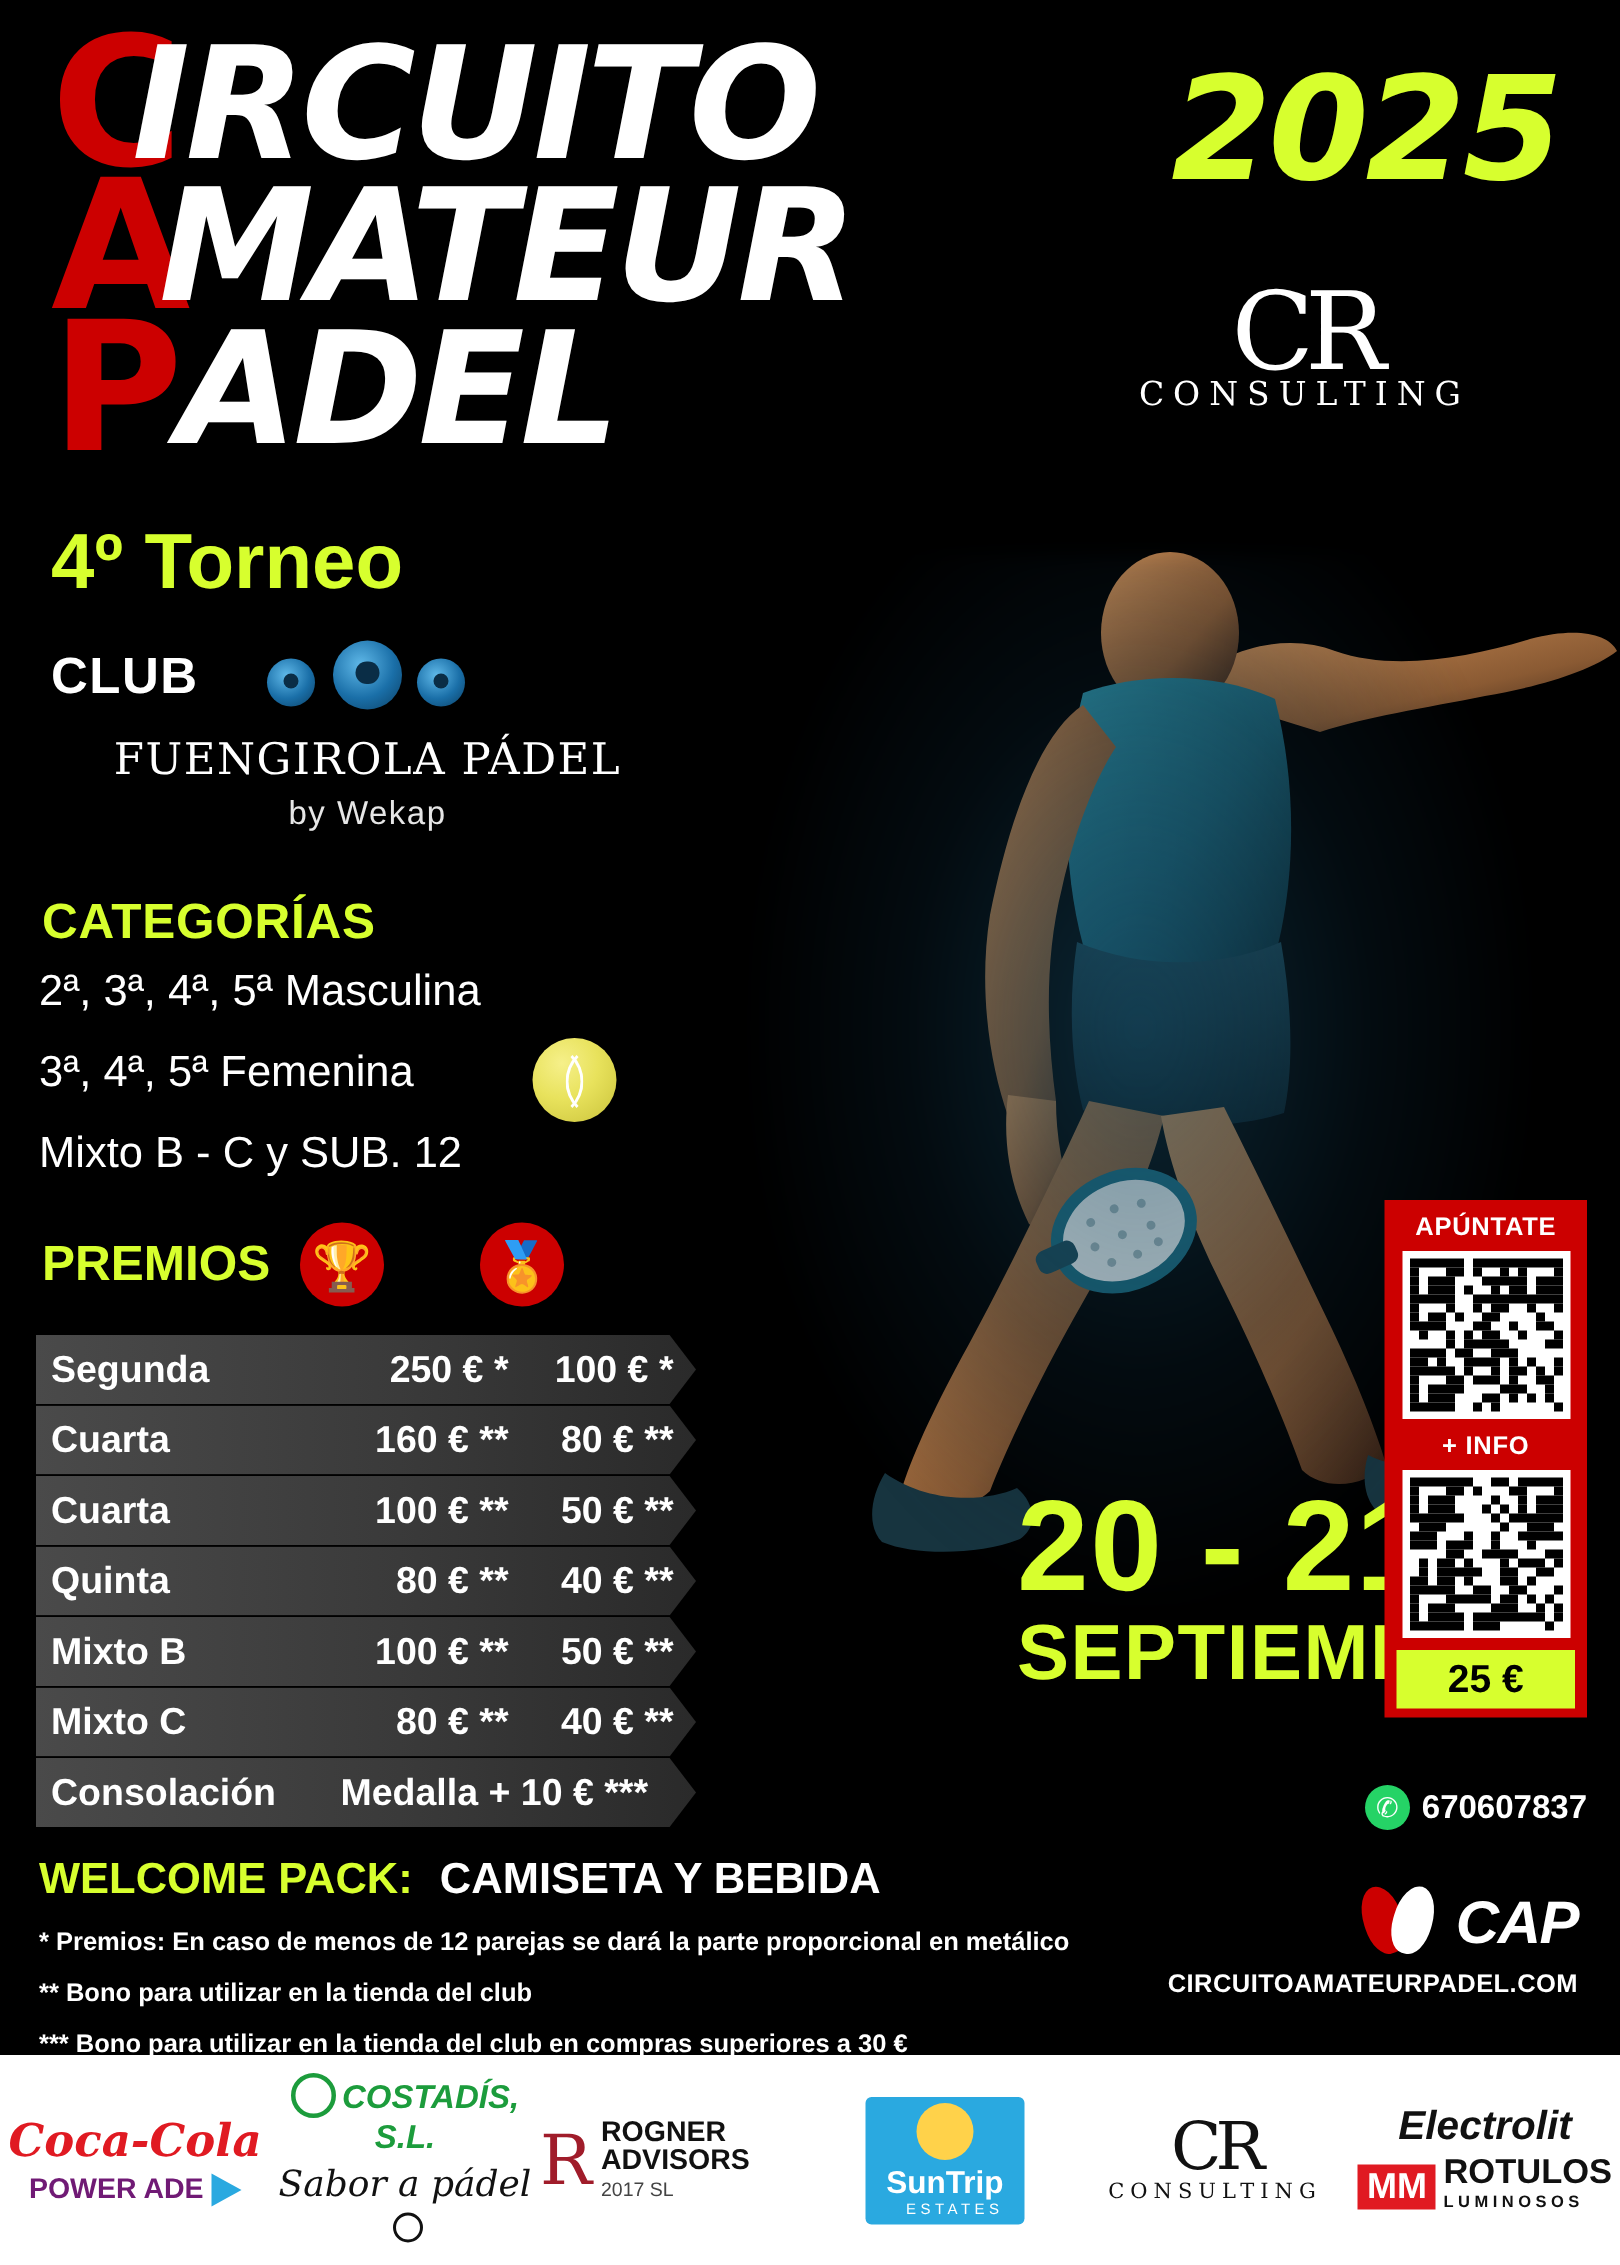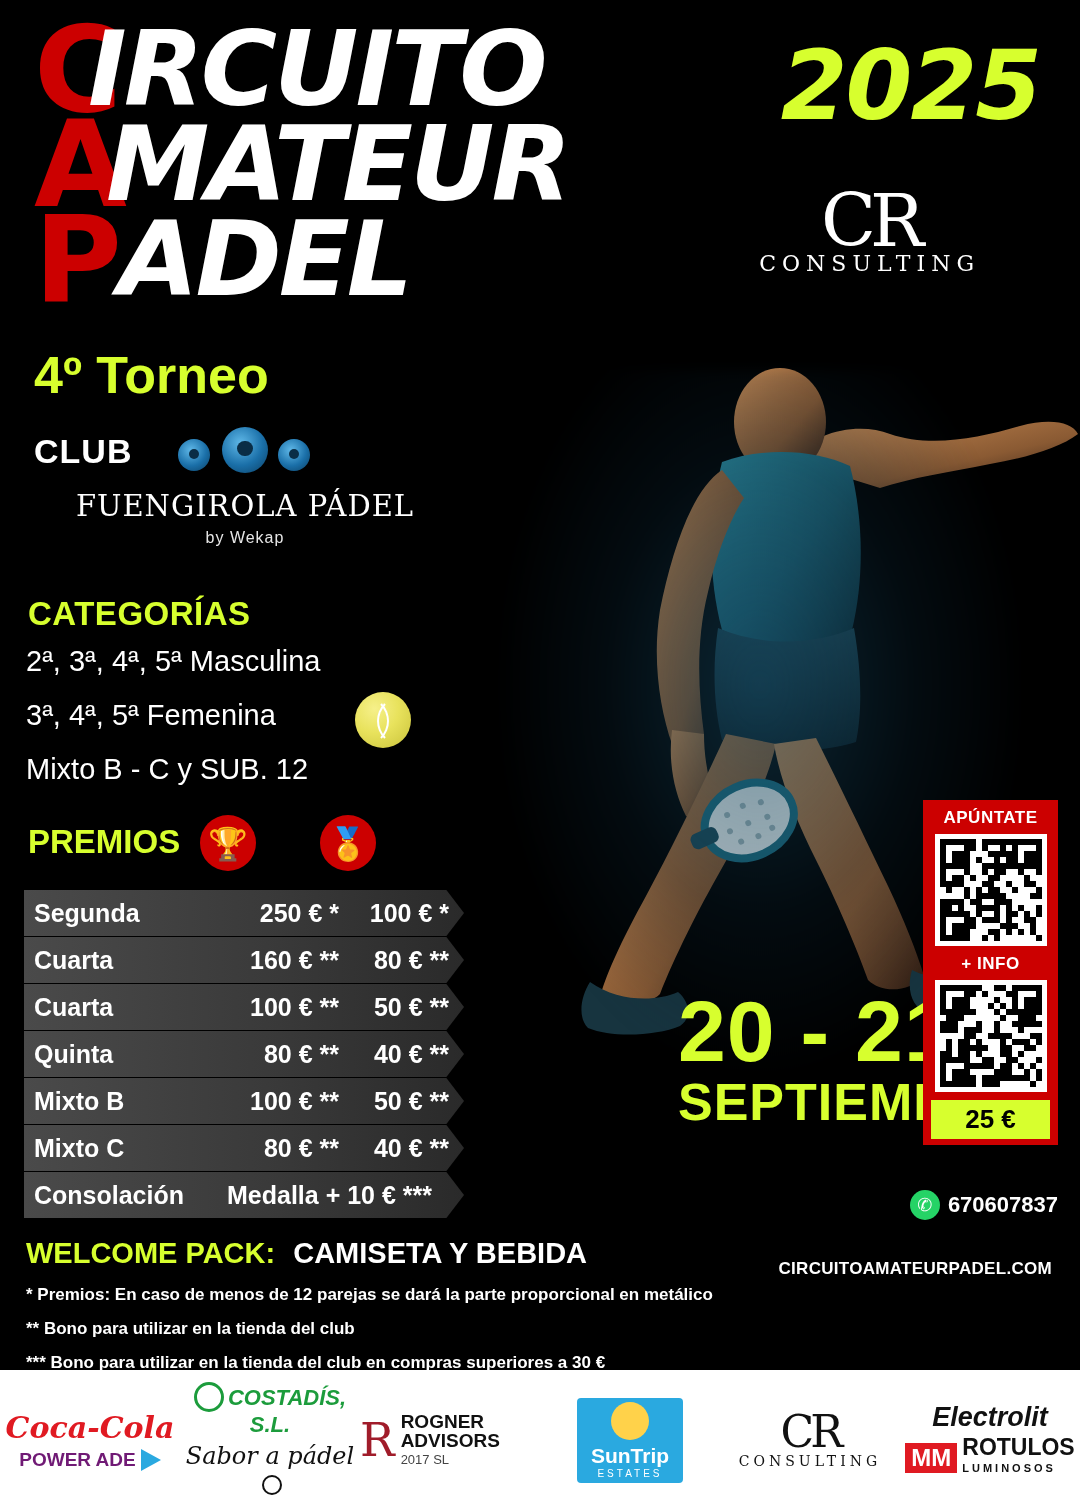--- a/index.html
+++ b/index.html
@@ -101,21 +101,21 @@
   .dot { position: absolute; border-radius: 50%; background: radial-gradient(circle at 40% 35%, #5fb8e8 0%, #1a6fa8 55%, #0c3f63 100%); }
   .dot.big { width: 46px; height: 46px; left: 52px; top: 2px; }
   .dot.small { width: 32px; height: 32px; top: 14px; }
   .dot.small.l { left: 8px; }
   .dot.small.r { left: 108px; }
   .dot .pupil { position: absolute; width: 34%; height: 34%; left: 33%; top: 30%; border-radius: 50%; background: #0a2d46; }
   .club-name {
     font-family: "DejaVu Serif", serif;
     color: #ffffff; font-size: 29px; letter-spacing: 1px; margin-top: 14px;
   }
-  .club-sub { color: #e6e6e6; font-size: 16px; margin-top: 6px; letter-spacing: 1px; }
+  .club-sub { color: #e6e6e6; font-size: 22px; margin-top: 6px; letter-spacing: 1px; }
 
   .cat-heading {
     position: absolute; left: 28px; top: 595px;
     color: #d7ff2e; font-size: 33px; font-weight: bold; letter-spacing: 0.5px;
     z-index: 5;
   }
   .cat-list { position: absolute; left: 26px; top: 645px; z-index: 5; }
   .cat-item { color: #ffffff; font-size: 29px; margin-bottom: 21px; }
 
   .ball {
@@ -210,21 +210,21 @@
   .powerade .pa-txt { color: #701a75; font-weight: bold; font-size: 19px; line-height: 17px; text-align: right; }
   .powerade .pa-arrow { width: 0; height: 0; border-top: 11px solid transparent; border-bottom: 11px solid transparent; border-left: 20px solid #2aa9e0; margin-left: 5px; }
   .sabor { font-family: "DejaVu Serif", serif; font-style: italic; color: #111; font-size: 24px; }
   .sabor-ball { display: inline-block; width: 20px; height: 20px; border-radius: 50%; border: 2px solid #111; vertical-align: -3px; margin-left: 3px; }
   .costadis { color: #1c9c3c; font-weight: bold; font-size: 22px; font-style: italic; }
   .costadis .cd-mark { display: inline-block; width: 30px; height: 30px; border: 3px solid #1c9c3c; border-radius: 50%; vertical-align: -7px; margin-right: 4px; }
   .rogner { display: flex; align-items: center; justify-content: center; }
   .rogner .rg-r { font-family: "DejaVu Serif", serif; color: #a01c2a; font-size: 46px; margin-right: 6px; }
   .rogner .rg-t { text-align: left; color: #111; font-weight: bold; font-size: 19px; line-height: 19px; }
   .rogner .rg-t small { display: block; font-weight: normal; font-size: 13px; color: #444; }
-  .suntrip { background: #2aa9e0; color: #fff; padding: 4px 14px; border-radius: 4px; text-align: center; }
+  .suntrip { background: #2aa9e0; color: #fff; padding: 4px 14px; border-radius: 4px; text-align: right; }
   .suntrip .sun { width: 38px; height: 38px; border-radius: 50%; background: #ffd24a; margin: 0 auto 4px auto; }
   .suntrip .st-name { font-size: 21px; font-weight: bold; }
   .suntrip .st-sub { font-size: 10px; letter-spacing: 3px; }
   .crcons { text-align: center; color: #111; }
   .crcons .m { font-family: "DejaVu Serif", serif; font-size: 44px; letter-spacing: -4px; line-height: 42px; }
   .crcons .w { font-family: "DejaVu Serif", serif; font-size: 14px; letter-spacing: 4px; }
   .electrolit { color: #111; font-weight: bold; font-size: 27px; font-style: italic; }
   .mmrotulos { display: flex; align-items: center; justify-content: center; }
   .mm-badge { background: #e01a22; color: #fff; font-weight: bold; font-size: 24px; padding: 1px 6px; margin-right: 5px; }
   .mm-txt { text-align: left; color: #111; font-weight: bold; font-size: 23px; line-height: 21px; }
@@ -989,20 +989,27 @@
     </div>
     <div class="price-box">25 €</div>
   </div>
 
   <div class="whatsapp">
     <span class="wa-icon"></span>
     <span class="wa-num">670607837</span>
   </div>
 
   <div class="cap-logo">
+    <div class="cap-logo-row">
+      <span class="cap-racket">
+          <span class="r1"></span>
+          <span class="r2"></span>
+        </span>
+      <span class="cap-text">CAP</span>
+    </div>
     <div class="cap-url">CIRCUITOAMATEURPADEL.COM</div>
   </div>
 
   <div class="sponsors">
     <div class="sp-col">
       <div class="sp coca">Coca-Cola</div>
       <div class="sp powerade">
         <span class="pa-txt">POWER ADE</span>
         <span class="pa-arrow"></span>
       </div>

